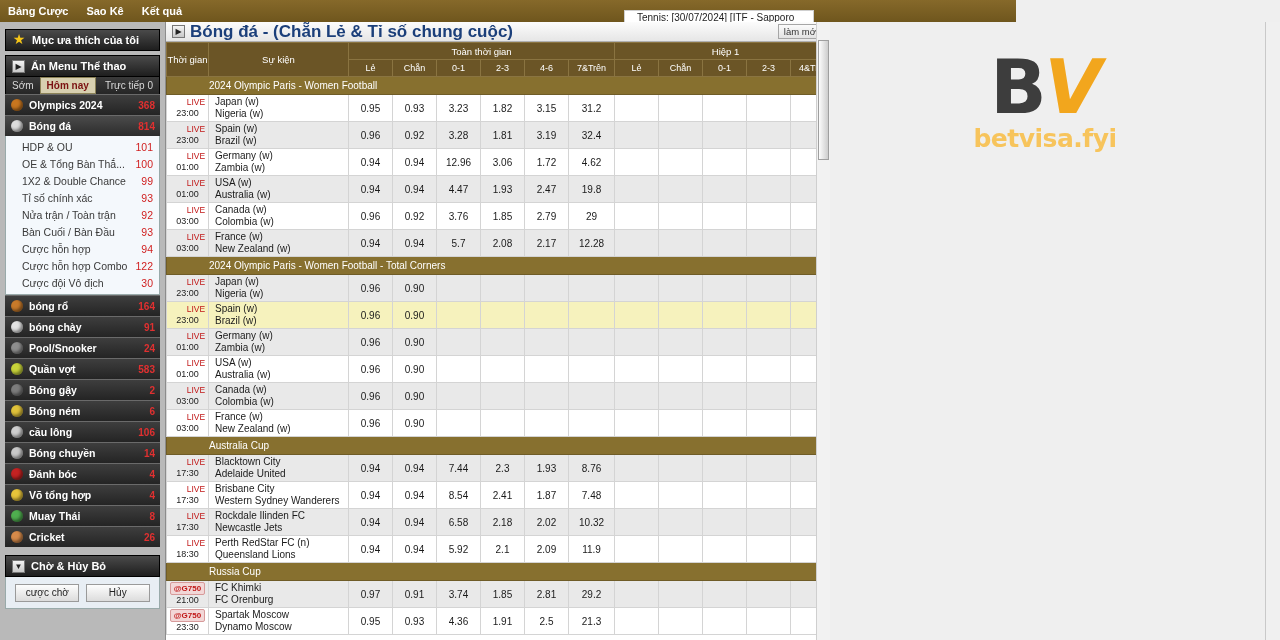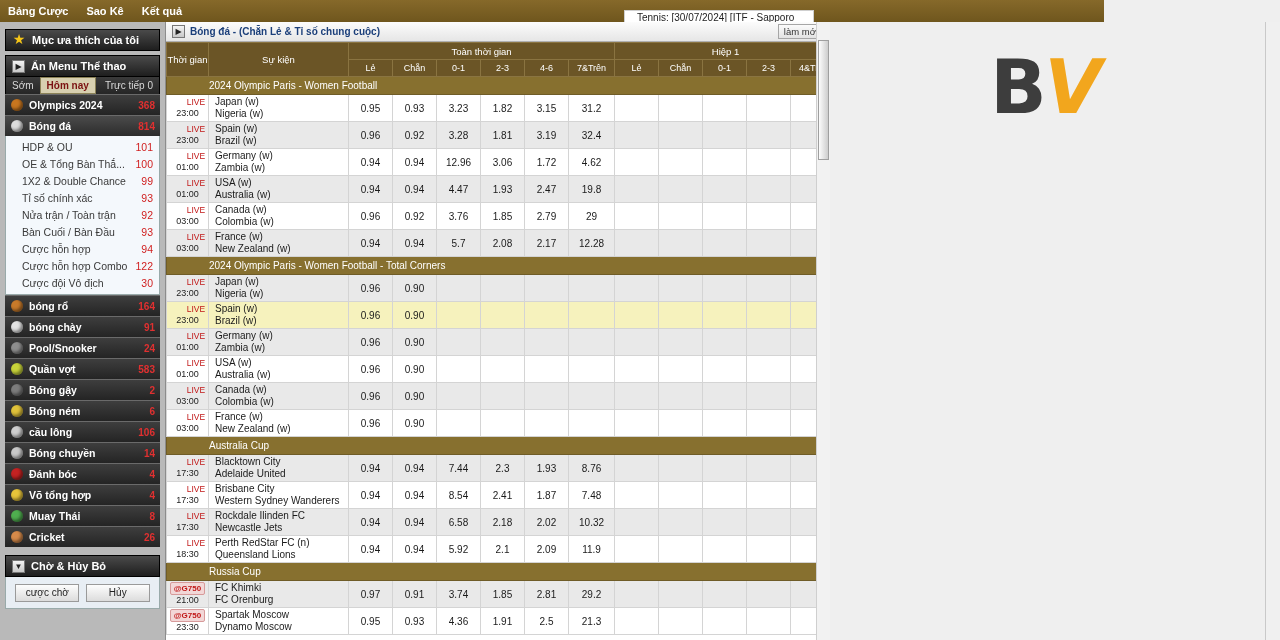--- a/index.html
+++ b/index.html
@@ -12,21 +12,21 @@
   }
   #app {
     position: relative;
     width: 1280px; height: 640px;
     background: #efefef;
   }
 
   
   .topbar {
     position: absolute; top: 0; left: 0;
-    width: 1104px; height: 22px;
+    width: 1016px; height: 22px;
     background: #7a5f22;
     background: linear-gradient(to bottom, #86692a 0%, #6f561d 100%);
     display: flex; align-items: center;
   }
   .topbar .menu {
     display: flex; align-items: center; gap: 18px;
     padding-left: 8px;
   }
   .topbar .menu span {
     color: #ffffff;
@@ -203,21 +203,21 @@
     border-left: 1px solid #8c8c8c;
   }
   .main-head {
     height: 20px;
     background: linear-gradient(to bottom,#fcfcfc,#e6e6e6);
     border-bottom: 1px solid #b0b0b0;
     display: flex; align-items: center;
     padding: 0 6px;
   }
   .main-head .tt {
-    color: #1b3f7a; font-size: 10px; font-weight: bold; margin-left: 5px;
+    color: #1b3f7a; font-size: 17px; font-weight: bold; margin-left: 5px;
   }
   .refresh-btn {
     margin-left: auto;
     font-size: 9.5px; color: #333;
     background: linear-gradient(to bottom,#fbfbfb,#e2e2e2);
     border: 1px solid #a6a6a6;
     padding: 1px 5px; cursor: pointer;
   }
 
   table.odds {
@@ -925,17 +925,18 @@
     <div class="main-vscroll">
       <div class="thumb"></div>
     </div>
   </div>
 
   <div class="right-area">
     <div class="logo">
       <div class="bv">
         <span class="b">B</span><span class="v">V</span>
       </div>
+      <div class="dom">betvisa.fyi</div>
     </div>
   </div>
 
   <div class="vscroll"></div>
 </div>
 
 </body></html>

